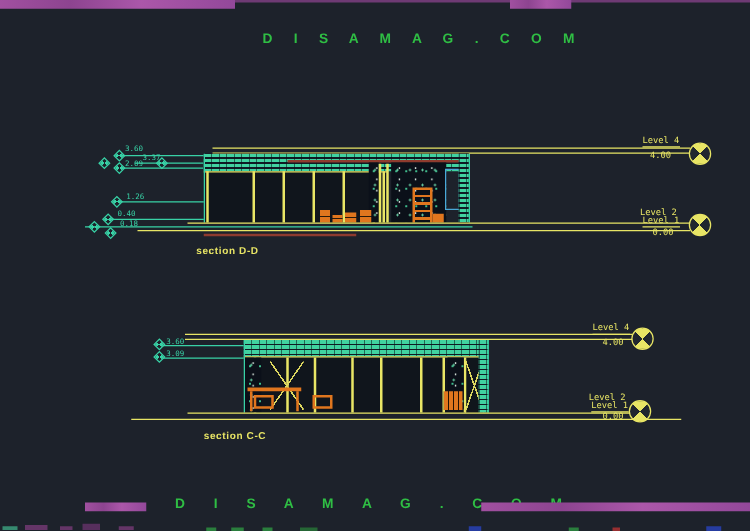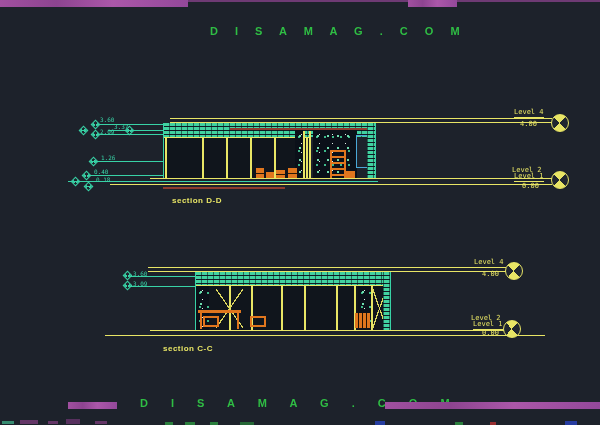--- a/index.html
+++ b/index.html
@@ -119,21 +119,21 @@
 
     <div class="c ltxt lvl-u" style="left:514px;top:109px;">Level 4</div>
     <div class="c ltxt" style="left:520px;top:121px;">4.00</div>
     <div class="c circle" style="left:551px;top:114px;"></div>
 
     <div class="c ltxt" style="left:512px;top:167px;">Level 2</div>
     <div class="c ltxt lvl-u" style="left:514px;top:173px;">Level 1</div>
     <div class="c ltxt" style="left:522px;top:183px;">0.00</div>
     <div class="c circle" style="left:551px;top:171px;"></div>
 
-    <div class="c ttl" style="left:172px;top:196px;">section D-D</div>
+    <div class="c ttl" style="left:157px;top:196px;">section D-D</div>
   </div>
 
   <div class="grp">
 
     <div class="c etxt" style="left:133px;top:271px;">3.60</div>
     <div class="c dia" style="left:124px;top:272px;"></div>
     <div class="c hl cy" style="left:130px;top:276px;width:65px;"></div>
 
     <div class="c etxt" style="left:133px;top:281px;">3.09</div>
     <div class="c dia" style="left:124px;top:282px;"></div>

